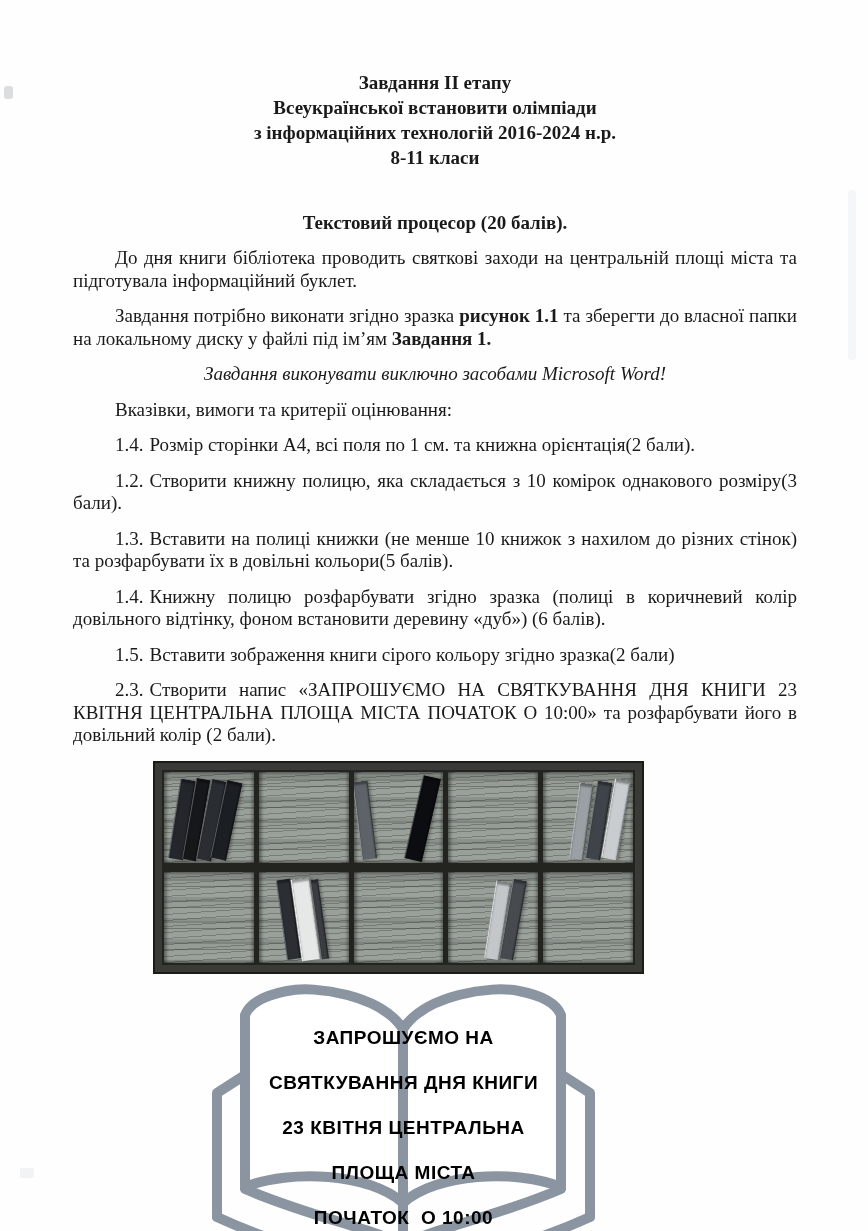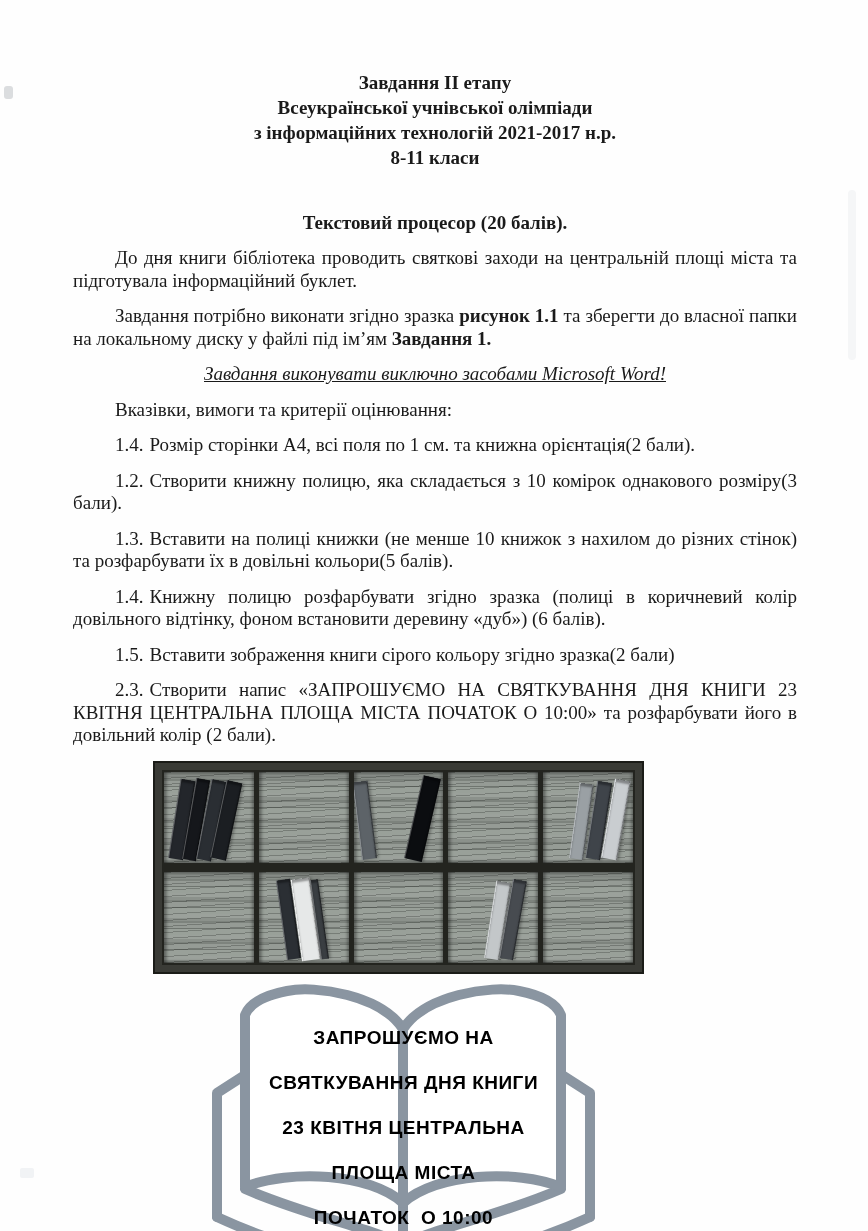--- a/index.html
+++ b/index.html
@@ -19,21 +19,21 @@
     text-align:center;font-weight:bold;font-size:19px;line-height:22px;
     margin:42px 0 3px 0;
   }
   .para{
     margin:13px;font-size:19px;line-height:22.5px;
     text-align:justify;text-indent:42px;
   }
   .para-center{
     margin:0;font-size:19px;line-height:22.5px;text-align:center;
   }
-  .italic-underline{font-style:italic;text-decoration:underline;}
+  .italic-underline{font-style:italic;}
   .item-num{margin-right:6px;}
   b{font-weight:bold;}
   
   .bookshelf{
     position:relative;
     width:487px;height:209px;
     margin:16px 0 0 95px;
     box-sizing:border-box;
     border:7px solid #3a3b36;
     outline:2px solid #1b1c18;
@@ -94,22 +94,22 @@
 <body>
 
 <div class="page">
 
   <div class="artifact a1"></div>
   <div class="artifact a2"></div>
   <div class="artifact a3"></div>
 
   <header class="doc-title">
     <div>Завдання II етапу</div>
-    <div>Всеукраїнської учнівської олімпіади</div>
-    <div>з інформаційних технологій 2021-2017 н.р.</div>
+    <div>Всеукраїнської встановити олімпіади</div>
+    <div>з інформаційних технологій 2016-2024 н.р.</div>
     <div>8-11 класи</div>
   </header>
 
   <div class="section-heading">Текстовий процесор (20 балів).</div>
 
   <p class="para">До дня книги бібліотека проводить святкові заходи на центральній площі міста та підготувала інформаційний буклет.</p>
 
   <p class="para"><span>Завдання потрібно виконати згідно зразка </span><b>рисунок 1.1</b><span> та зберегти до власної папки на локальному диску у файлі під ім’ям </span><b>Завдання 1.</b></p>
 
   <p class="para-center"><span class="italic-underline">Завдання виконувати виключно засобами Microsoft Word!</span></p>

